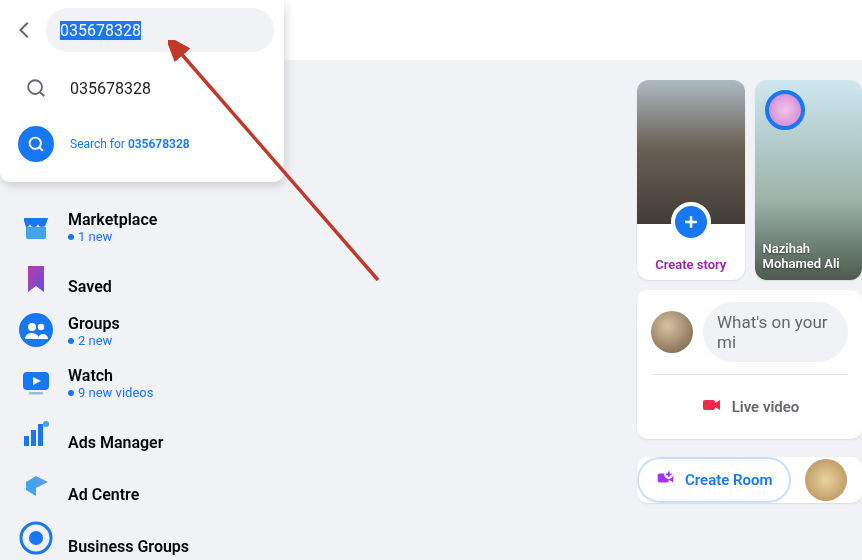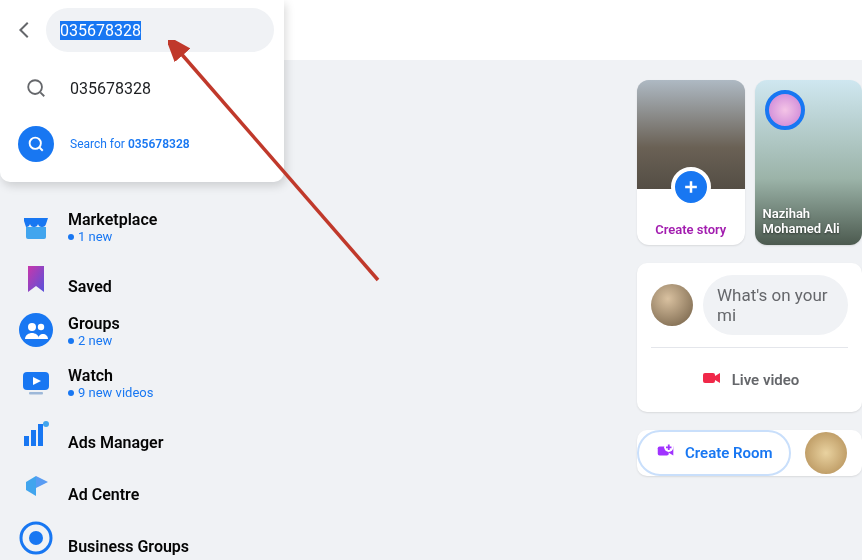--- a/index.html
+++ b/index.html
@@ -30,30 +30,30 @@
   .sb-item { display:flex; align-items:flex-end; gap:14px; padding:8px 10px; border-radius:8px; cursor:pointer;}
   .sb-icon { width:36px; height:36px; display:flex; align-items:center; justify-content:center; }
   .sb-texts { display:flex; flex-direction:column;}
   .sb-label { font-size:16px; font-weight:600; color:#050505;}
   .sb-sub { font-size:13px; color:#1877f2; display:flex; align-items:center; gap:4px;}
   .sb-sub::before { content:""; width:6px; height:6px; border-radius:50%; background:#1877f2; display:inline-block;}
   
   .main { position:absolute; top:80px; left:637px; right:0;}
   
   .stories { display:flex; gap:10px;}
-  .story { width:113px; height:165px; border-radius:12px; background:#d0d4d9; position:relative; overflow:hidden; cursor:pointer; box-shadow:0 1px 2px rgba(0,0,0,0.1);}
+  .story { width:113px; height:200px; border-radius:12px; background:#d0d4d9; position:relative; overflow:hidden; cursor:pointer; box-shadow:0 1px 2px rgba(0,0,0,0.1);}
   .story1-img { width:100%; height:150px; background:linear-gradient(180deg,#aeb9c3 0%,#6a6155 45%,#3e3a34 100%);}
   .story1-bottom { position:absolute; bottom:0; left:0; right:0; height:56px; background:#fff; display:flex; align-items:flex-end; justify-content:center; padding-bottom:8px;}
   .story1-plus { position:absolute; left:50%; bottom:38px; transform:translateX(-50%); width:40px; height:40px; border-radius:50%; background:#1877f2; border:4px solid #fff; display:flex; align-items:center; justify-content:center; color:#fff;}
   .story1-label { font-size:13px; font-weight:600; color:#a21caf;}
   .story2 { background:linear-gradient(180deg,#cfe7f0,#9bb3a8 60%,#4c5a4f);}
   .story2-avatar { position:absolute; top:10px; left:10px; width:40px; height:40px; border-radius:50%; background:radial-gradient(circle,#f4c4e6,#c87fd6); border:4px solid #1877f2;}
   .story2-name { position:absolute; bottom:8px; left:8px; right:4px; color:#fff; font-size:13px; font-weight:600; line-height:1.2; text-shadow:0 1px 2px rgba(0,0,0,0.5);}
   
-  .composer { margin-top:18px; background:#fff; border-radius:10px; box-shadow:0 1px 2px rgba(0,0,0,0.1); padding:12px 14px;}
+  .composer { margin-top:10px; background:#fff; border-radius:10px; box-shadow:0 1px 2px rgba(0,0,0,0.1); padding:12px 14px;}
   .composer-top { display:flex; align-items:center; gap:10px;}
   .avatar-sm { width:42px; height:42px; border-radius:50%; background:radial-gradient(circle at 40% 35%,#d9c1a0,#6e5b42);}
   .composer-input { flex:1; background:#f0f2f5; border-radius:30px; padding:10px 14px; color:#65676b; font-size:17px;}
   .composer-divider { height:1px; background:#e4e6eb; margin:12px 0;}
   .composer-actions { display:flex; justify-content:center;}
   .composer-btn { display:flex; align-items:center; gap:8px; color:#65676b; font-size:15px; font-weight:600; padding:6px 14px; border-radius:8px; cursor:pointer;}
   .composer-btn .camera { color:#f02849;}
   
   .rooms { margin-top:18px; background:#fff; border-radius:10px; box-shadow:0 1px 2px rgba(0,0,0,0.1); display:flex; align-items:center; gap:14px;}
   .create-room { border:2px solid #c9dffb; border-radius:30px; padding:8px 16px; display:flex; align-items:center; gap:8px; color:#1877f2; font-weight:600; font-size:15px; cursor:pointer;}

